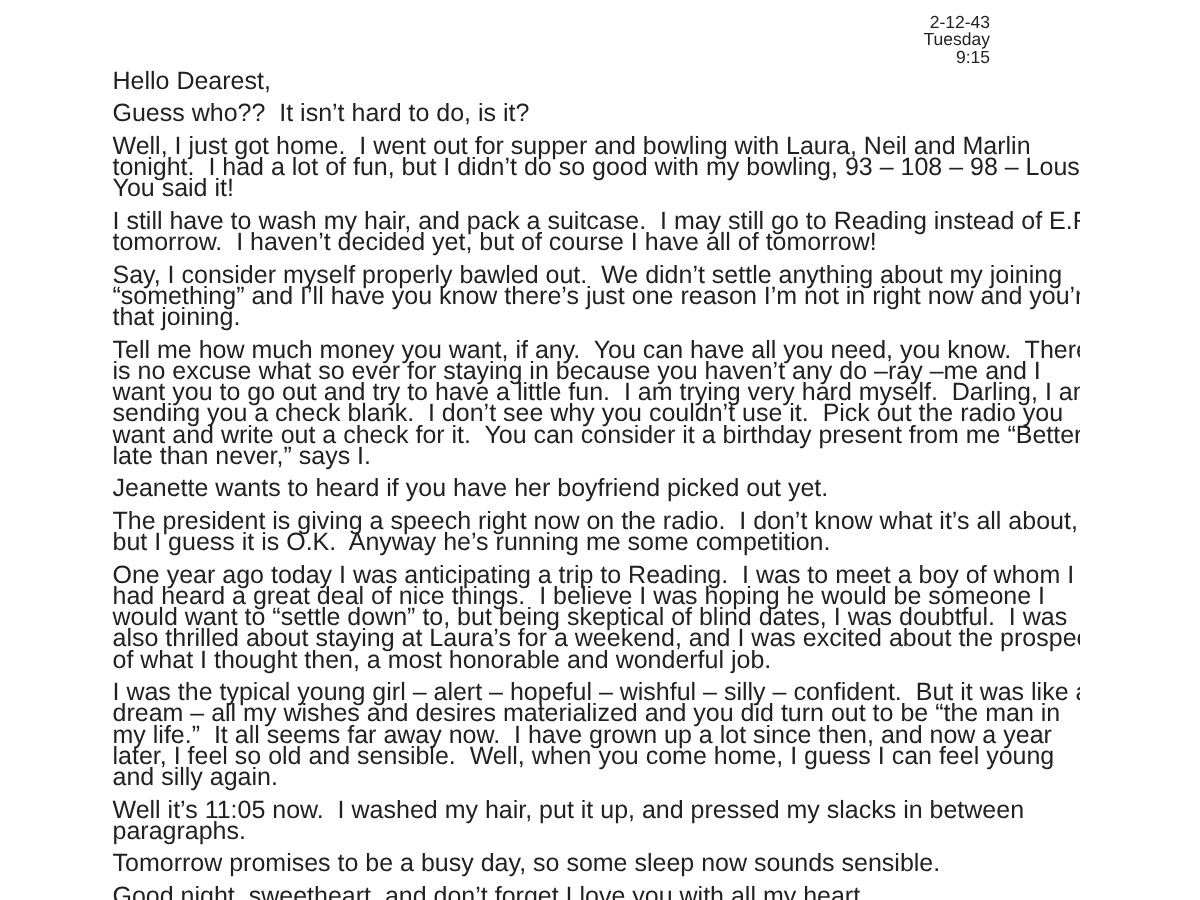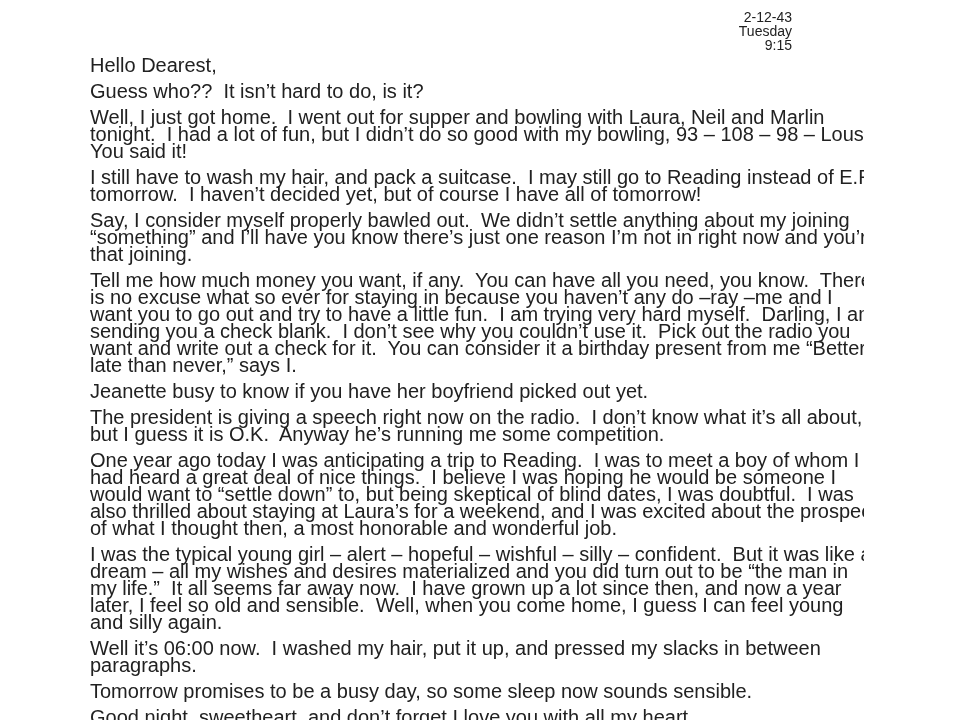--- a/index.html
+++ b/index.html
@@ -58,25 +58,25 @@
 
   <div class="body-block">
     <p class="para">Hello Dearest,</p>
 
     <div>
         <p class="para"><span>Guess who??  It isn’t hard to do, is it?</span></p>
         <p class="para"><span>Well, I just got home.  I went out for supper and bowling with Laura, Neil and Marlin tonight.  I had a lot of fun, but I didn’t do so good with my bowling, 93 – 108 – 98 – Lousy!  You said it!</span></p>
         <p class="para"><span>I still have to wash my hair, and pack a suitcase.  I may still go to Reading instead of E.R. tomorrow.  I haven’t decided yet, but of course I have all of tomorrow!</span></p>
         <p class="para"><span>Say, I consider myself properly bawled out.  We didn’t settle anything about my joining “something” and I’ll have you know there’s just </span><span class="u">one</span><span> reason I’m not in right now and </span><span class="u">you’re</span><span> that joining.</span></p>
         <p class="para"><span>Tell me how much money you want, if any.  You can have all you need, you know.  There is no excuse what so ever for staying in because you haven’t any do –ray –me and I want you to go out and try to have a little fun.  I am trying very hard myself.  Darling, I am sending you a check blank.  I don’t see why you couldn’t use it.  Pick out the radio you want and write out a check for it.  You can consider it a birthday present from me “Better late than never,” says I.</span></p>
-        <p class="para"><span>Jeanette busy to know if you have her boyfriend picked out yet.</span></p>
+        <p class="para"><span>Jeanette wants to heard if you have her boyfriend picked out yet.</span></p>
         <p class="para"><span>The president is giving a speech right now on the radio.  I don’t know what it’s all about, but I guess it is O.K.  Anyway he’s running me some competition.</span></p>
         <p class="para"><span>One year ago today I was anticipating a trip to Reading.  I was to meet a boy of whom I had heard a great deal of nice things.  I believe I was hoping he would be someone I would want to “settle down” to, but being skeptical of blind dates, I was doubtful.  I was also thrilled about staying at Laura’s for a weekend, and I was excited about the prospect of what I thought then, a most honorable and wonderful job.</span></p>
         <p class="para"><span>I was the typical young girl – alert – hopeful – wishful – silly – confident.  But it was like a dream – all my wishes and desires materialized and you did turn out to be “the man in my life.”  It all seems far away now.  I have grown up a lot since then, and now a year later, I feel so old and sensible.  Well, when you come home, I guess I can feel young and silly again.</span></p>
-        <p class="para"><span>Well it’s 06:00 now.  I washed my hair, put it up, and pressed my slacks in between paragraphs.</span></p>
+        <p class="para"><span>Well it’s 11:05 now.  I washed my hair, put it up, and pressed my slacks in between paragraphs.</span></p>
         <p class="para"><span>Tomorrow promises to be a busy day, so some sleep now sounds sensible.</span></p>
         <p class="para"><span>Good night, sweetheart, and don’t forget I love you with all my heart.</span></p>
       </div>
 
     <div class="closing">
       <div class="closing-line">Yours forever</div>
       <div class="closing-line">Hello</div>
     </div>
   </div>
 

